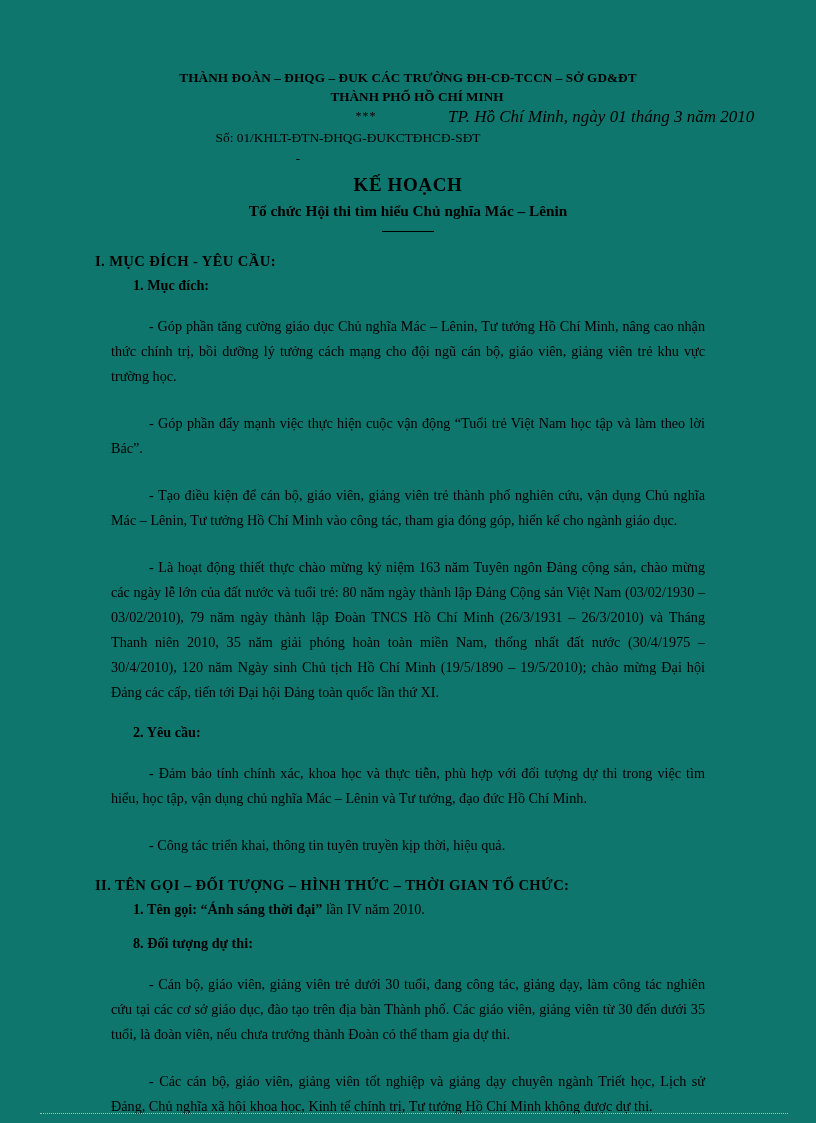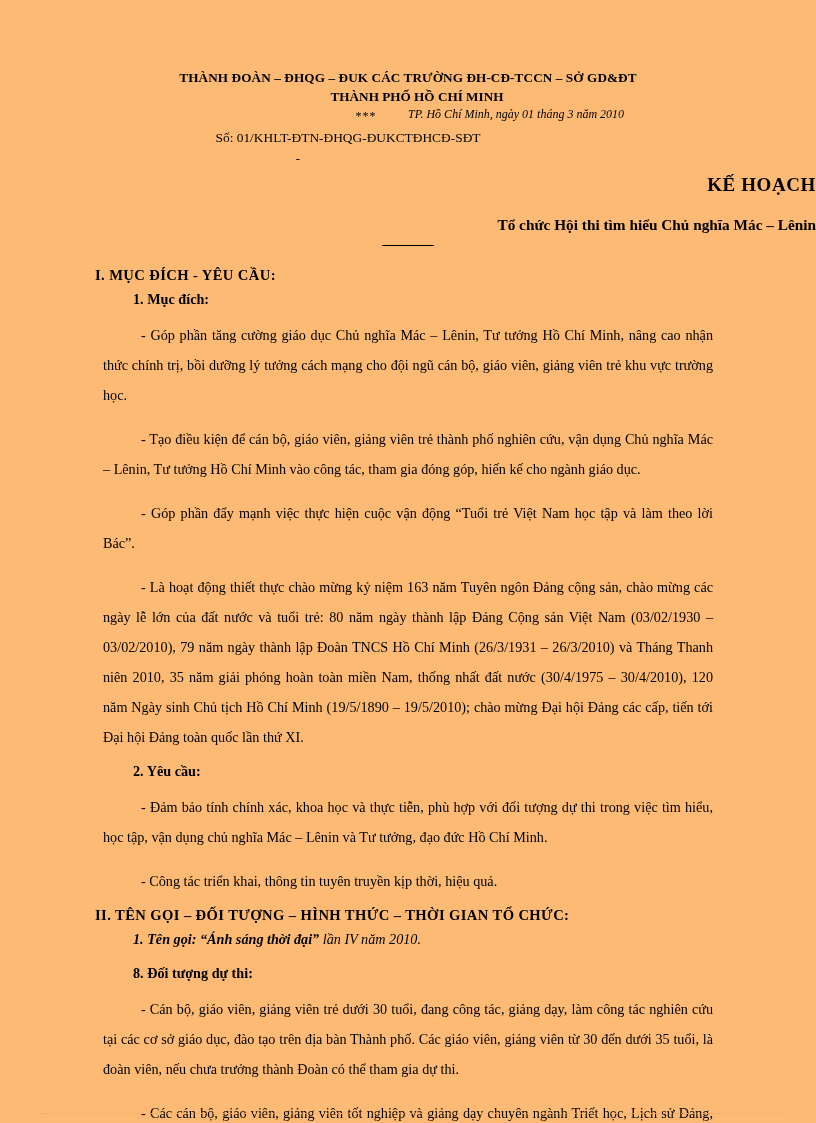--- a/index.html
+++ b/index.html
@@ -9,21 +9,21 @@
     background: #ffffff;
   }
   body {
     font-family: "Liberation Serif", "DejaVu Serif", serif;
     color: #000000;
   }
   .page {
     position: relative;
     width: 816px;
     height: 1123px;
-    background: #fdba74;
+    background: #0f766e;
     overflow: hidden;
     box-sizing: border-box;
   }
 
   
   .doc-header {
     padding-top: 68px;
     text-align: center;
   }
   .org-line {
@@ -50,57 +50,57 @@
     left: 0;
     right: 0;
     top: 2px;
     text-align: center;
     font-size: 12px;
     letter-spacing: 1px;
     transform: translateX(-42px);
   }
   .date-line {
     position: absolute;
-    left: 408px;
+    left: 448px;
     top: 0;
     font-style: italic;
-    font-size: 12px;
+    font-size: 17px;
     white-space: nowrap;
   }
   .so-line {
     text-align: center;
     font-size: 13.4px;
     margin-top: 1px;
     transform: translateX(-60px);
   }
   .stray-dash {
     text-align: center;
     font-size: 13px;
     line-height: 10px;
     height: 12px;
     transform: translateX(-110px);
     margin-top: 8px;
   }
 
   
   .title-block {
-    text-align: right;
+    text-align: center;
     margin-top: 6px;
   }
   .doc-title {
     font-weight: bold;
     font-size: 19px;
     letter-spacing: 0.6px;
     line-height: 26px;
   }
   .doc-subtitle {
     font-weight: bold;
     font-size: 15.3px;
     line-height: 22px;
-    margin-top: 16px;
+    margin-top: 2px;
   }
   .title-rule {
     width: 52px;
     height: 1px;
     background: #000;
     margin: 9px auto 0 auto;
   }
 
   
   .body-wrap {
@@ -121,29 +121,28 @@
     font-size: 14.2px;
     line-height: 22px;
     text-indent: 38px;
     margin-top: 2px;
   }
   .sub-heading-line {
     font-size: 14.2px;
     line-height: 22px;
     text-indent: 38px;
     margin-top: 2px;
-    font-style: italic;
   }
   .sub-heading-line b { font-weight: bold; }
   p.para {
     font-size: 14.2px;
-    line-height: 30px;
+    line-height: 25px;
     text-align: justify;
     text-indent: 38px;
-    margin: 8px;
+    margin: 16px;
     padding-top: 6px;
     -webkit-hyphens: none;
     hyphens: none;
   }
   p.para.tight { padding-top: 2px; }
 
   .bottom-rule {
     position: absolute;
     left: 40px;
     right: 28px;
@@ -174,22 +173,22 @@
     <div class="doc-title">KẾ HOẠCH</div>
     <div class="doc-subtitle">Tổ chức Hội thi tìm hiểu Chủ nghĩa Mác – Lênin</div>
     <div class="title-rule"></div>
   </div>
 
   <div class="body-wrap">
 
     <div class="sec-heading first">I. MỤC ĐÍCH - YÊU CẦU:</div>
     <div class="sub-heading">1. Mục đích:</div>
     <p class="para tight">- Góp phần tăng cường giáo dục Chủ nghĩa Mác – Lênin, Tư tưởng Hồ Chí Minh, nâng cao nhận thức chính trị, bồi dưỡng lý tưởng cách mạng cho đội ngũ cán bộ, giáo viên, giảng viên trẻ khu vực trường học.</p>
+    <p class="para">- Góp phần đẩy mạnh việc thực hiện cuộc vận động “Tuổi trẻ Việt Nam học tập và làm theo lời Bác”.</p>
     <p class="para">- Tạo điều kiện để cán bộ, giáo viên, giảng viên trẻ thành phố nghiên cứu, vận dụng Chủ nghĩa Mác – Lênin, Tư tưởng Hồ Chí Minh vào công tác, tham gia đóng góp, hiến kế cho ngành giáo dục.</p>
-    <p class="para">- Góp phần đẩy mạnh việc thực hiện cuộc vận động “Tuổi trẻ Việt Nam học tập và làm theo lời Bác”.</p>
     <p class="para">- Là hoạt động thiết thực chào mừng kỷ niệm 163 năm Tuyên ngôn Đảng cộng sản, chào mừng các ngày lễ lớn của đất nước và tuổi trẻ: 80 năm ngày thành lập Đảng Cộng sản Việt Nam (03/02/1930 – 03/02/2010), 79 năm ngày thành lập Đoàn TNCS Hồ Chí Minh (26/3/1931 – 26/3/2010) và Tháng Thanh niên 2010, 35 năm giải phóng hoàn toàn miền Nam, thống nhất đất nước (30/4/1975 – 30/4/2010), 120 năm Ngày sinh Chủ tịch Hồ Chí Minh (19/5/1890 – 19/5/2010); chào mừng Đại hội Đảng các cấp, tiến tới Đại hội Đảng toàn quốc lần thứ XI.</p>
     <div class="sub-heading">2. Yêu cầu:</div>
     <p class="para tight">- Đảm bảo tính chính xác, khoa học và thực tiễn, phù hợp với đối tượng dự thi trong việc tìm hiểu, học tập, vận dụng chủ nghĩa Mác – Lênin và Tư tưởng, đạo đức Hồ Chí Minh.</p>
     <p class="para">- Công tác triển khai, thông tin tuyên truyền kịp thời, hiệu quả.</p>
 
     <div class="sec-heading">II. TÊN GỌI – ĐỐI TƯỢNG – HÌNH THỨC – THỜI GIAN TỔ CHỨC:</div>
     <div class="sub-heading-line"><b>1. Tên gọi: “Ánh sáng thời đại”</b><span> lần IV năm 2010.</span></div>
     <div class="sub-heading" style="margin-top:12px">8. Đối tượng dự thi:</div>
     <p class="para tight">- Cán bộ, giáo viên, giảng viên trẻ dưới 30 tuổi, đang công tác, giảng dạy, làm công tác nghiên cứu tại các cơ sở giáo dục, đào tạo trên địa bàn Thành phố. Các giáo viên, giảng viên từ 30 đến dưới 35 tuổi, là đoàn viên, nếu chưa trưởng thành Đoàn có thể tham gia dự thi.</p>
     <p class="para">- Các cán bộ, giáo viên, giảng viên tốt nghiệp và giảng dạy chuyên ngành Triết học, Lịch sử Đảng, Chủ nghĩa xã hội khoa học, Kinh tế chính trị, Tư tưởng Hồ Chí Minh không được dự thi.</p>

